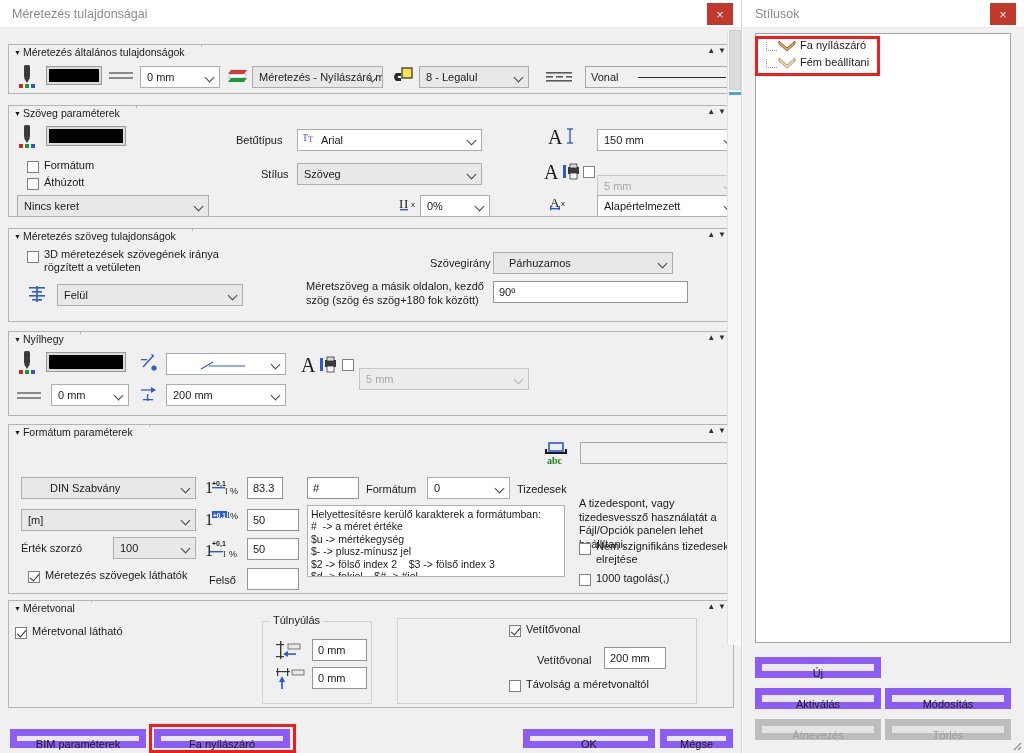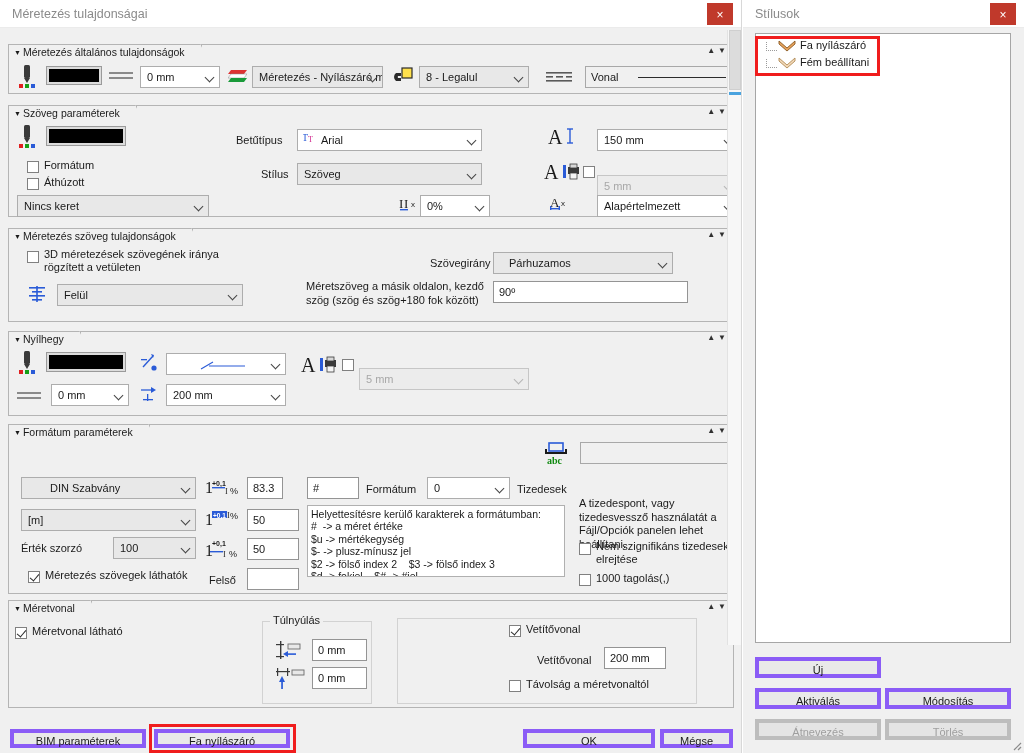--- a/index.html
+++ b/index.html
@@ -104,21 +104,21 @@
     border-right: 1.6px solid #2b2b2b; border-bottom: 1.6px solid #2b2b2b;
     transform: rotate(40deg);
   }
   .cb .cl {
     position: absolute; left: 17px; top: -2px; font-size: 11px;
     white-space: nowrap; color: #1a1a1a;
   }
   .cb .cl.two { white-space: normal; width: 180px; line-height: 13px; top:-3px;}
 
   .btn {
-    position: absolute; background: #e9e9e9; border: 4px solid #8b5cf6;
+    position: absolute; background: #e9e9e9; border: 7px solid #8b5cf6;
     font-size: 11px; color: #1a1a1a; text-align: center; cursor: pointer;
     font-family: "Liberation Sans", sans-serif;
   }
   .btn.dis { color: #9e9e9e; background: #e4e4e4; border-color:#bdbdbd; }
 
   .helpbox {
     position: absolute; background: #ffffff; border: 1px solid #b0b0b0;
     font-size: 10.5px; line-height: 12.4px; color: #1a1a1a;
     padding: 2px 3px; white-space: pre; overflow: hidden;
   }

